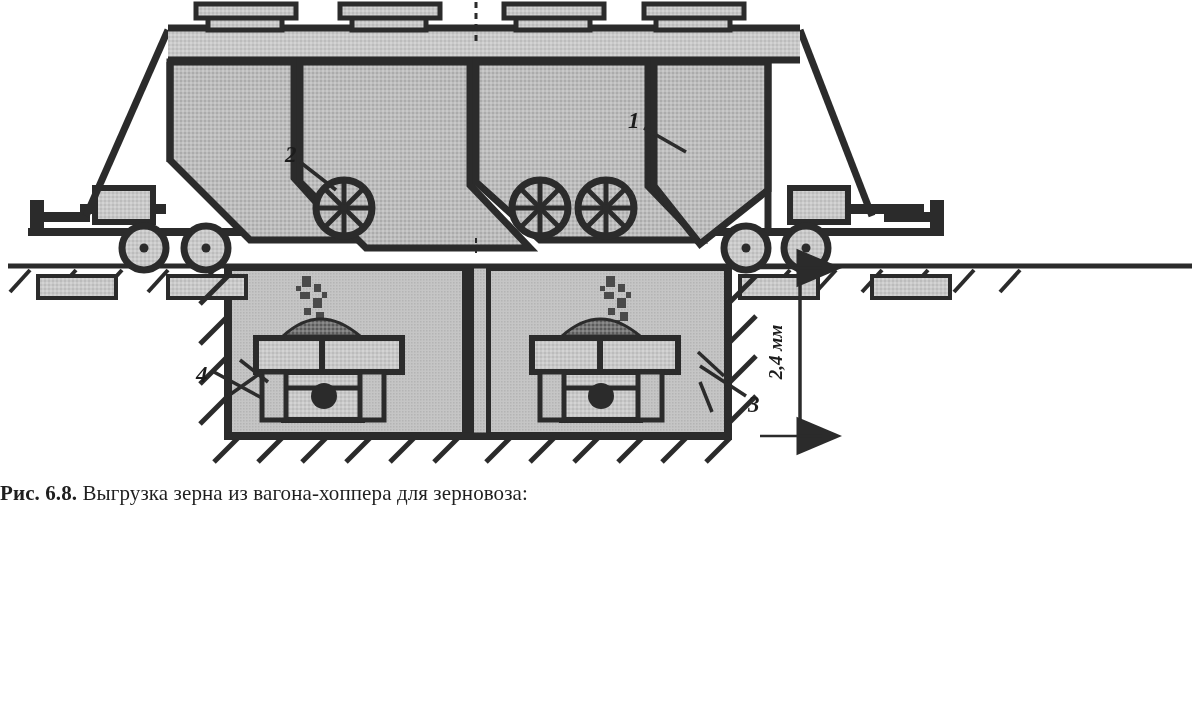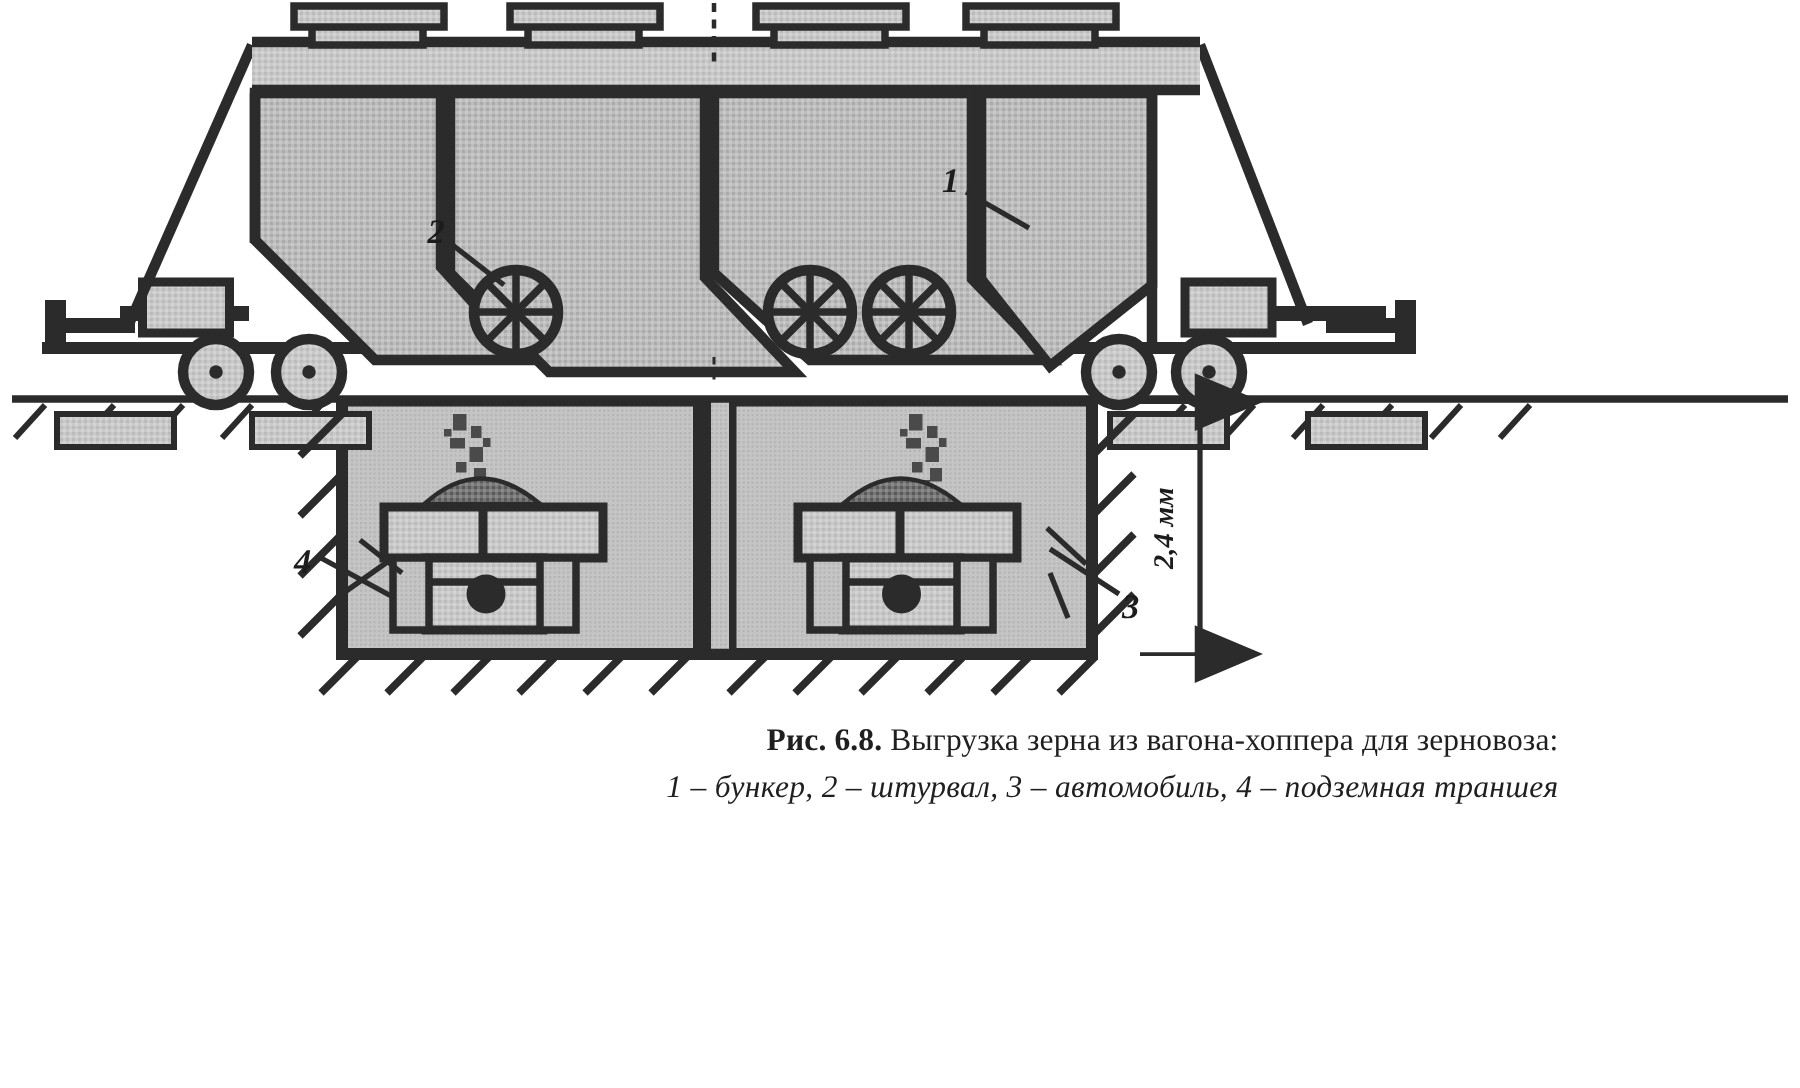--- a/index.html
+++ b/index.html
@@ -5,21 +5,21 @@
   html,body{margin:0;padding:0;background:#ffffff;}
   body{
     width:1200px;height:725px;overflow:hidden;
     font-family:"Liberation Serif", serif;
     color:#1a1a1a;
   }
   #figure-root{position:relative;width:1200px;height:725px;background:#fff;}
   svg#diagram{position:absolute;left:0;top:0;width:1200px;height:725px;display:block;}
 
   .caption-block{
-    position:absolute;left:0;top:478px;width:1039px;text-align:right;
+    position:absolute;left:0;top:478px;width:1039px;text-align:left;
   }
   .caption-line1{
     font-family:"Liberation Serif", serif;
     font-size:21px;line-height:30px;color:#1f1f1f;letter-spacing:.1px;
   }
   .caption-line1 .fig-no{font-weight:bold;}
   .caption-line2{
     font-family:"Liberation Serif", serif;
     font-style:italic;font-size:21px;line-height:32px;color:#1f1f1f;
     letter-spacing:.2px;
@@ -311,16 +311,15 @@
       <line x1="760" y1="436" x2="822" y2="436" stroke="#2b2b2b" stroke-width="2.5"></line>
       <text class="dimtext" x="782" y="352" transform="rotate(-90 782 352)" text-anchor="middle">2,4 мм</text>
     </g>
   </svg>
 
   <div class="caption-block">
     <div class="caption-line1">
       <span class="fig-no">Рис. 6.8.</span>
       <span>Выгрузка зерна из вагона-хоппера для зерновоза:</span>
     </div>
-    <div class="caption-line2">1 – бункер, 2 – штурвал, 3 – автомобиль, 4 – подземная траншея</div>
   </div>
 
 </div>
 
 </body></html>

